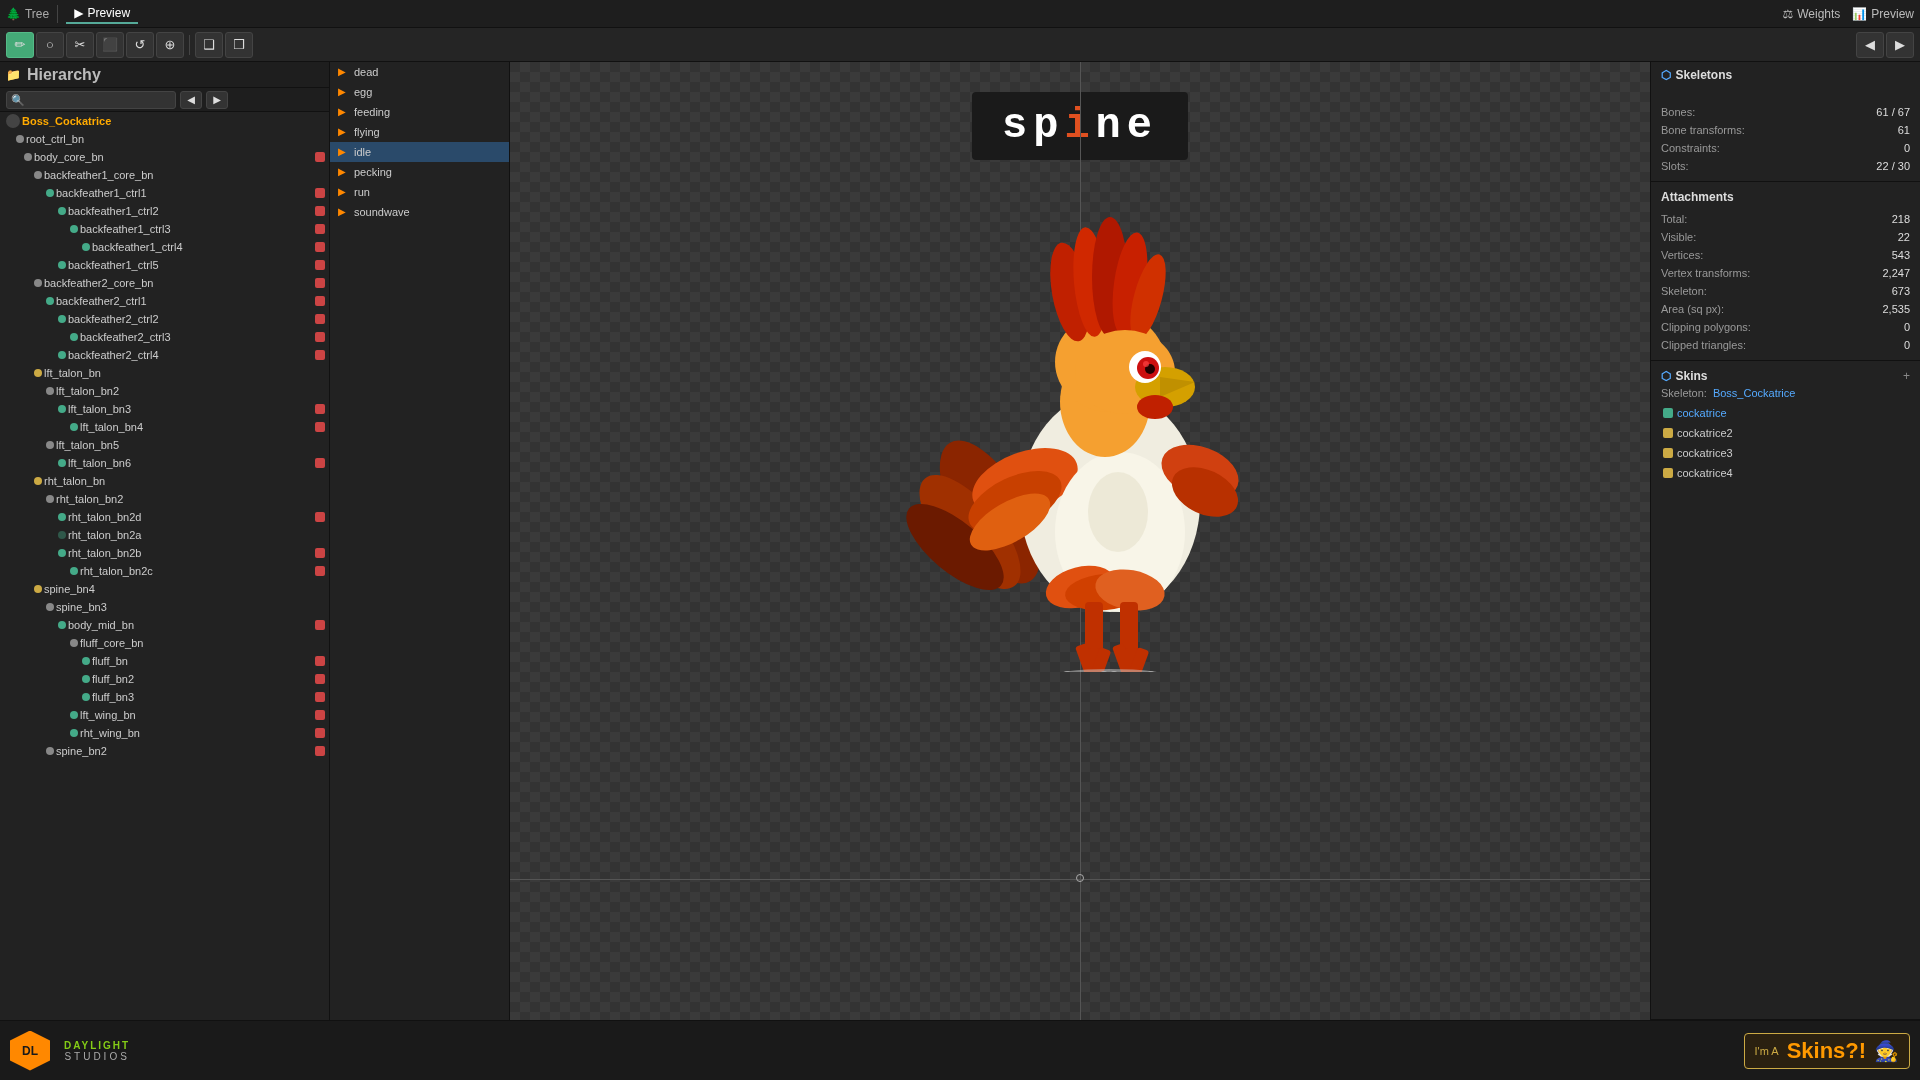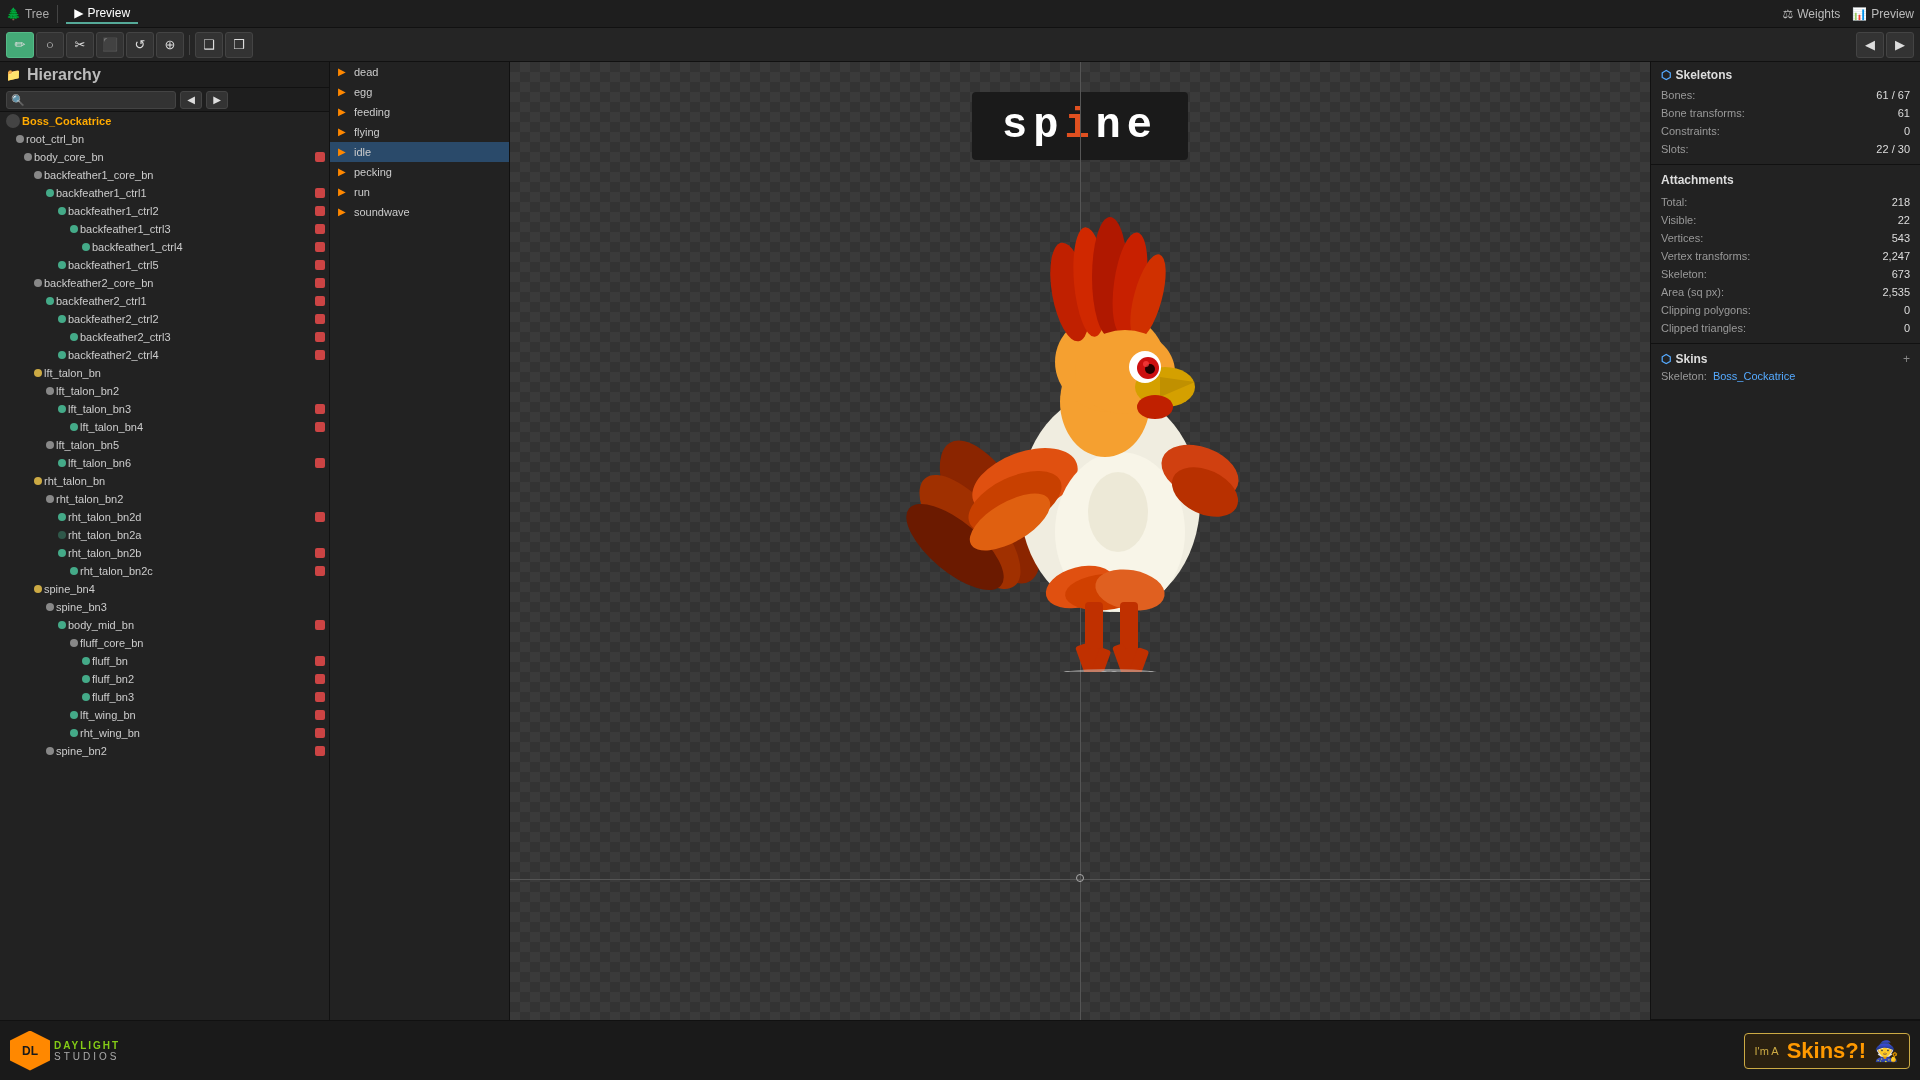--- a/index.html
+++ b/index.html
@@ -346,21 +346,22 @@
       border-top: 1px solid #111;
       display: flex;
       align-items: center;
       padding: 0 10px;
       gap: 12px;
       flex-shrink: 0;
     }
     .studio-logo {
       display: flex;
       align-items: center;
-      gap: 4px;
+      gap: 14px;
+      text-align: center;
     }
     .studio-hex {
       width: 40px;
       height: 40px;
       background: #f80;
       clip-path: polygon(50% 0%, 100% 25%, 100% 75%, 50% 100%, 0% 75%, 0% 25%);
       display: flex;
       align-items: center;
       justify-content: center;
     }
@@ -819,21 +820,21 @@
     </div>
   </div>
 
   <div style="width:270px;background:#222;border-left:1px solid #111;display:flex;flex-direction:column;flex-shrink:0;overflow-y:auto;">
 
     <div class="panel-section">
       <div class="panel-section-title">
         <span style="color:#5af">⬡</span>
         <span>Skeletons</span>
       </div>
-      <div style="margin-top:4px;">
+      <div style="margin-top:21px;">
         <div class="stats-row">
           <span class="stats-key">Bones:</span>
           <span class="stats-val">61 / 67</span>
         </div>
         <div class="stats-row">
           <span class="stats-key">Bone transforms:</span>
           <span class="stats-val">61</span>
         </div>
         <div class="stats-row">
           <span class="stats-key">Constraints:</span>
@@ -891,20 +892,38 @@
         <div class="panel-section-title">
           <span style="color:#5af">⬡</span>
           <span>Skins</span>
         </div>
         <span style="cursor:pointer;color:#888;">+</span>
       </div>
       <div class="skins-skeleton-row">
         <span class="skins-skeleton-label">Skeleton:</span>
         <span class="skins-skeleton-val">Boss_Cockatrice</span>
       </div>
+      <div id="skins-list">
+          <div class="skin-item selected">
+      <div class="skin-dot active"></div>
+      <span class="skin-label">cockatrice</span>
+    </div>
+          <div class="skin-item">
+      <div class="skin-dot"></div>
+      <span class="skin-label">cockatrice2</span>
+    </div>
+          <div class="skin-item">
+      <div class="skin-dot"></div>
+      <span class="skin-label">cockatrice3</span>
+    </div>
+          <div class="skin-item">
+      <div class="skin-dot"></div>
+      <span class="skin-label">cockatrice4</span>
+    </div>
+        </div>
     </div>
   </div>
 
 </div>
 
 <div class="bottom-bar">
   <div class="studio-logo">
     <div class="studio-hex">
       <span style="font-size:12px;font-weight:bold;color:#1a1a1a;">DL</span>
     </div>

